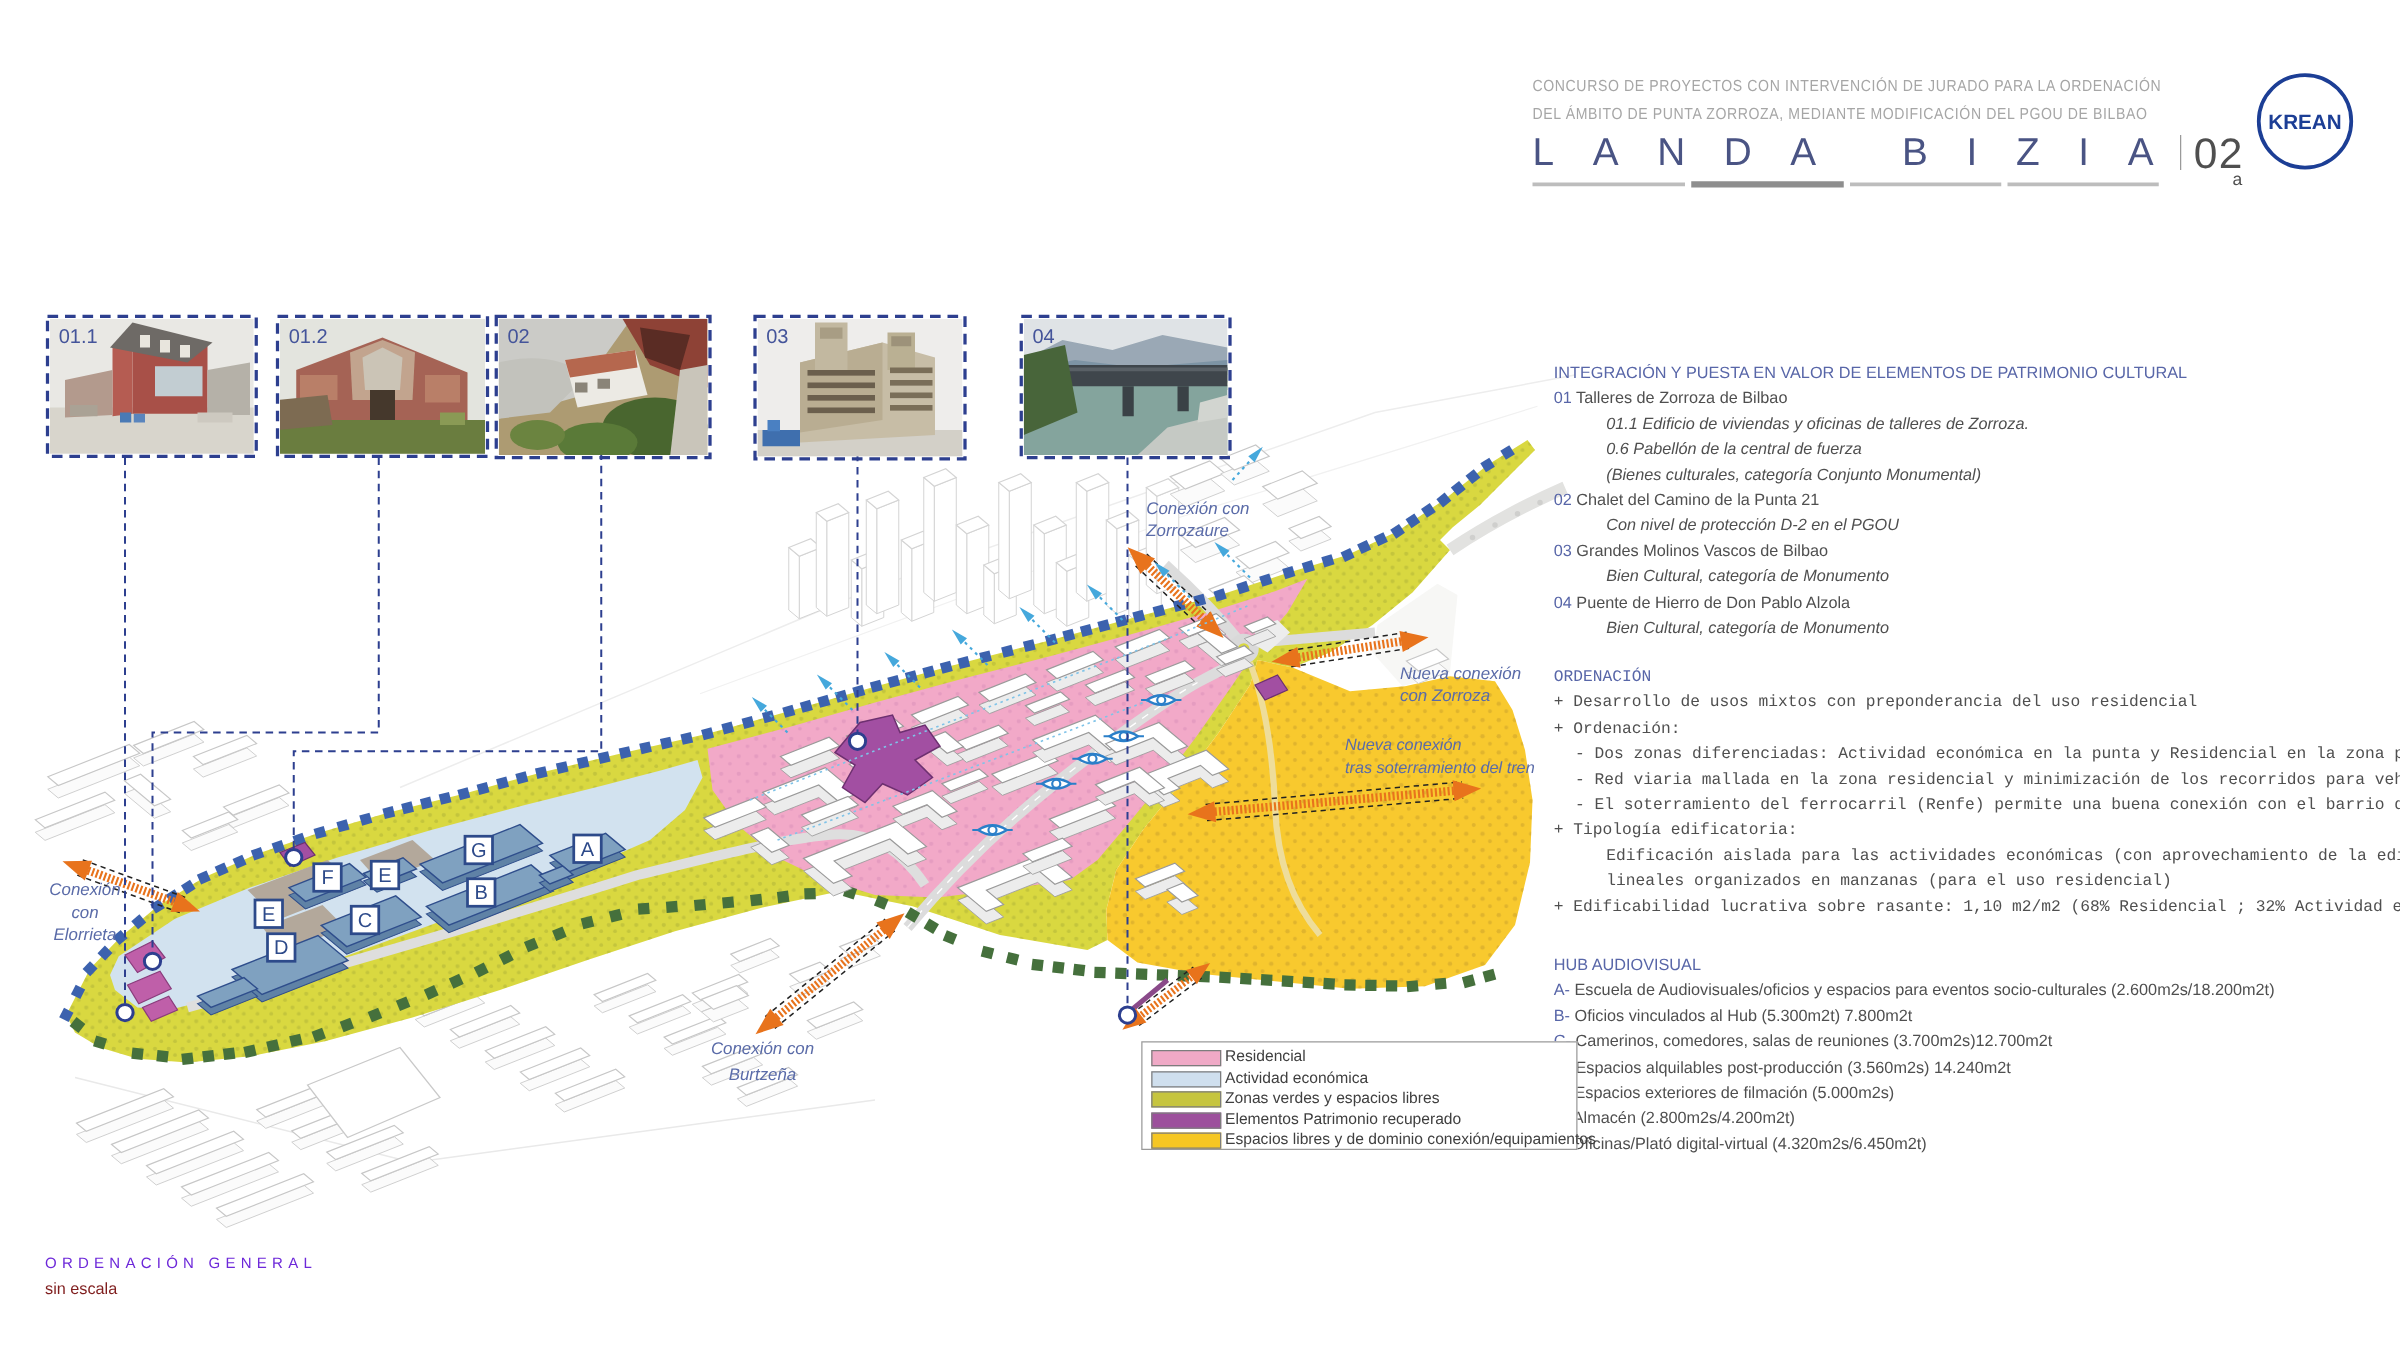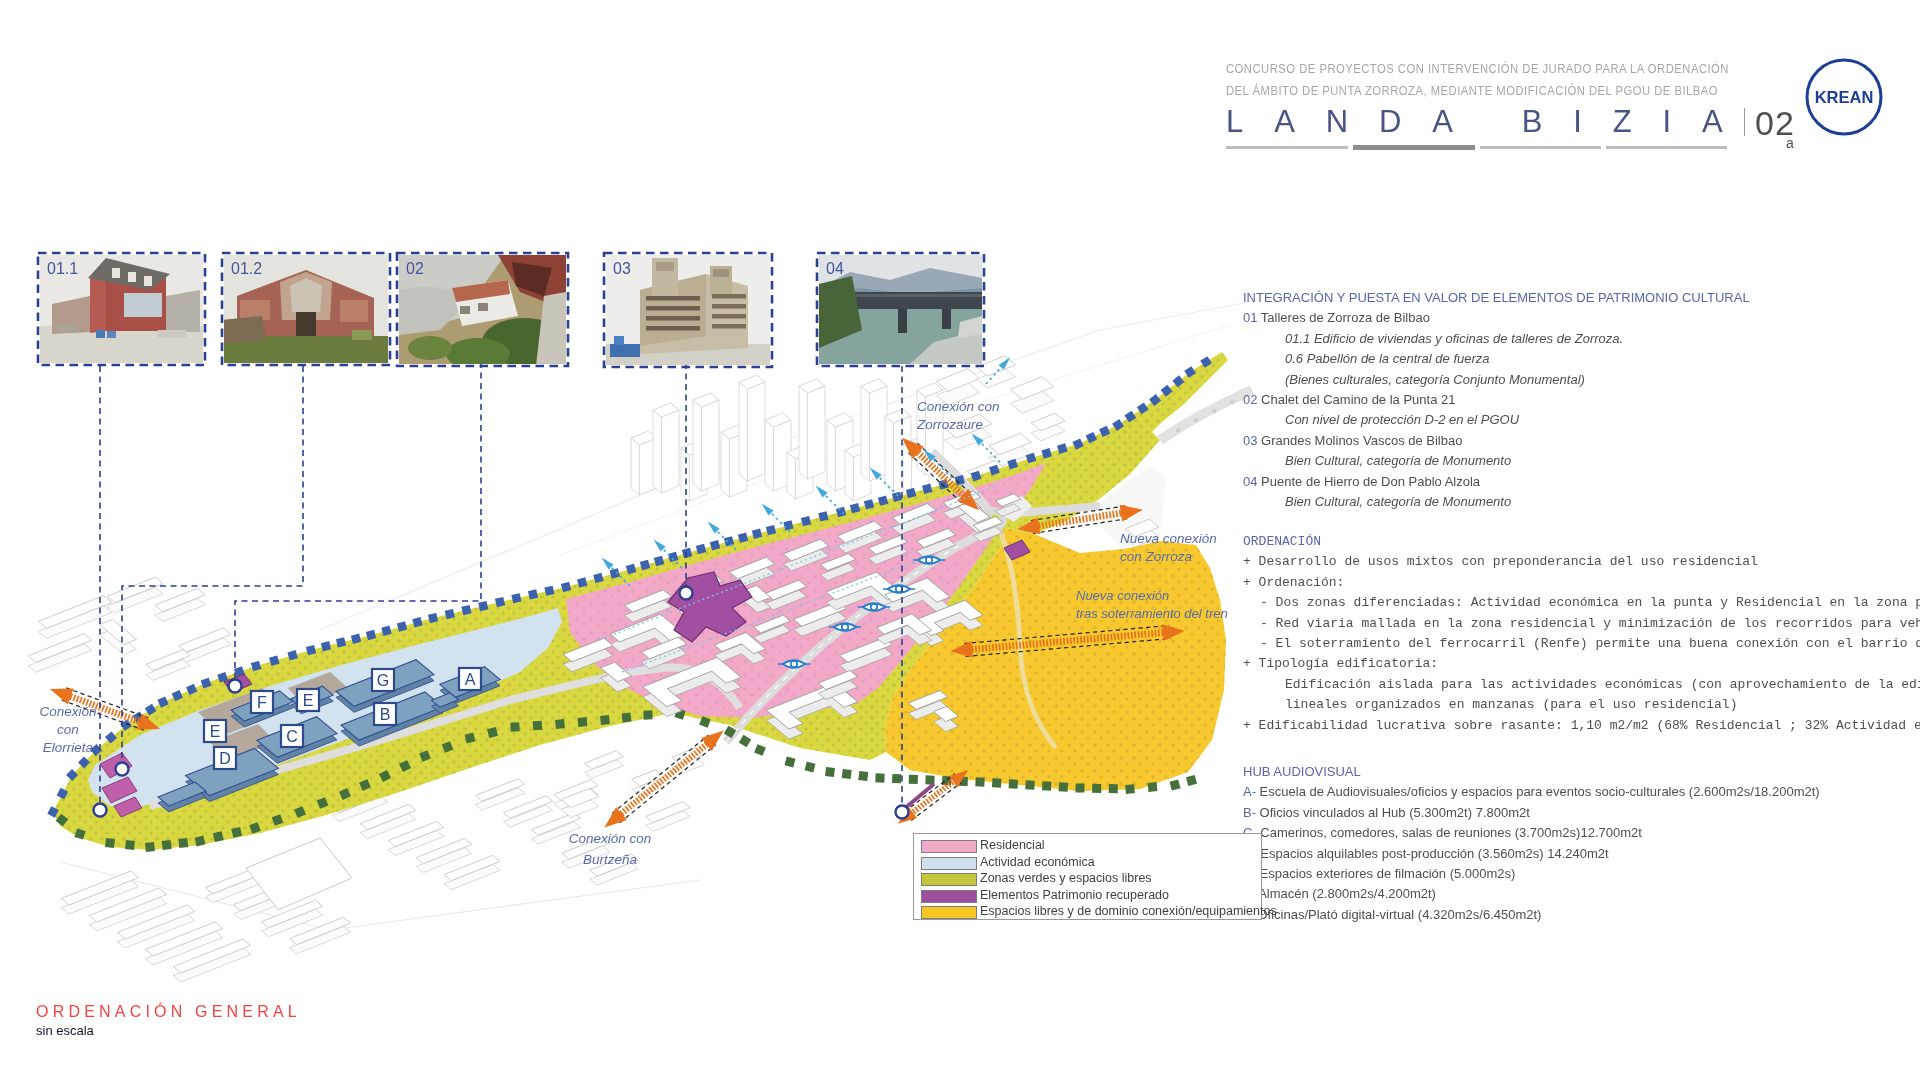--- a/index.html
+++ b/index.html
@@ -14,22 +14,22 @@
   .vbar{position:absolute;left:1744px;top:108px;width:1px;height:28px;background:#9a9a9a;}
   .tabline{position:absolute;height:3px;background:#bdbdbd;top:146px;}
   .rc{position:absolute;left:1243px;color:#4f4f4f;font-size:13px;line-height:20.4px;white-space:nowrap;}
   .rc .bt{color:#5866a8;}
   .rc i{color:#4f4f4f;}
   .legend{position:absolute;left:875px;top:833px;width:347px;height:85px;background:#fff;
           border:1px solid #9a9a9a;font-size:12.5px;color:#3f3f3f;margin-left:38px;}
   .lrow{position:absolute;left:7px;height:11px;}
   .lsw{position:absolute;left:0;top:0;width:54px;height:11px;border:1px solid #7d7d7d;}
   .ltx{position:absolute;left:59px;top:-2px;white-space:nowrap;}
-  .footer1{position:absolute;left:36px;top:1003px;color:#ef4444;font-size:16px;letter-spacing:4.2px;text-align:right;}
-  .footer2{position:absolute;left:36px;top:1023px;color:#0f172a;font-size:13px;}
+  .footer1{position:absolute;left:36px;top:1003px;color:#6d28d9;font-size:12px;letter-spacing:4.2px;text-align:right;}
+  .footer2{position:absolute;left:36px;top:1023px;color:#7f1d1d;font-size:13px;}
   svg{position:absolute;left:0;top:0;}
 </style>
 </head>
 <body>
 <div id="board">
 
 <svg id="map" width="1920" height="1080" viewBox="0 0 1920 1080">
 <rect x="0" y="0" width="1920" height="1080" fill="#ffffff"></rect>
 
 <path d="M 320,630 L 700,470 L 1100,330 L 1260,300" stroke="#ededed" stroke-width="1.2" fill="none"></path>

